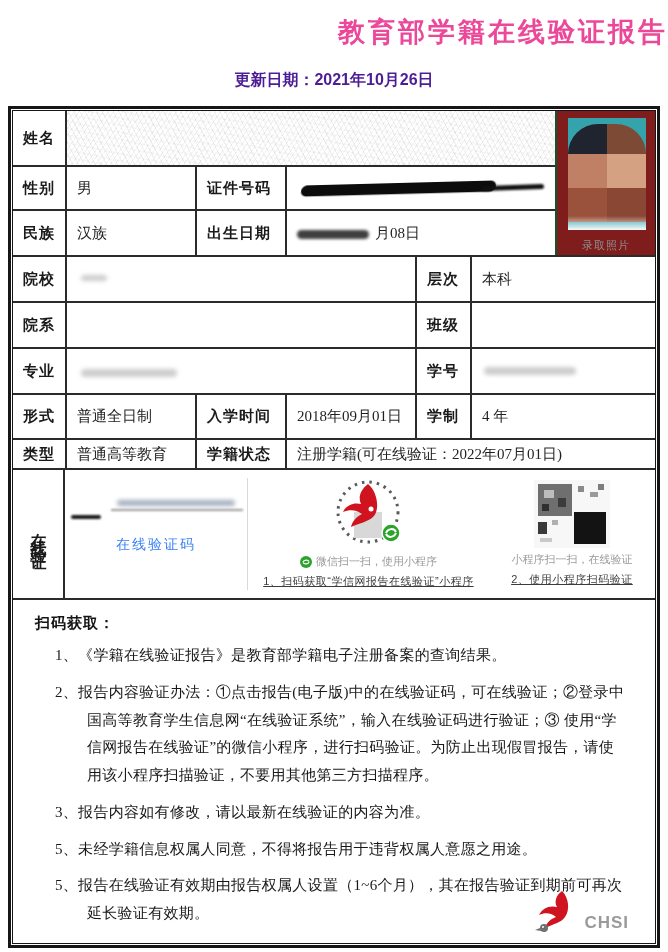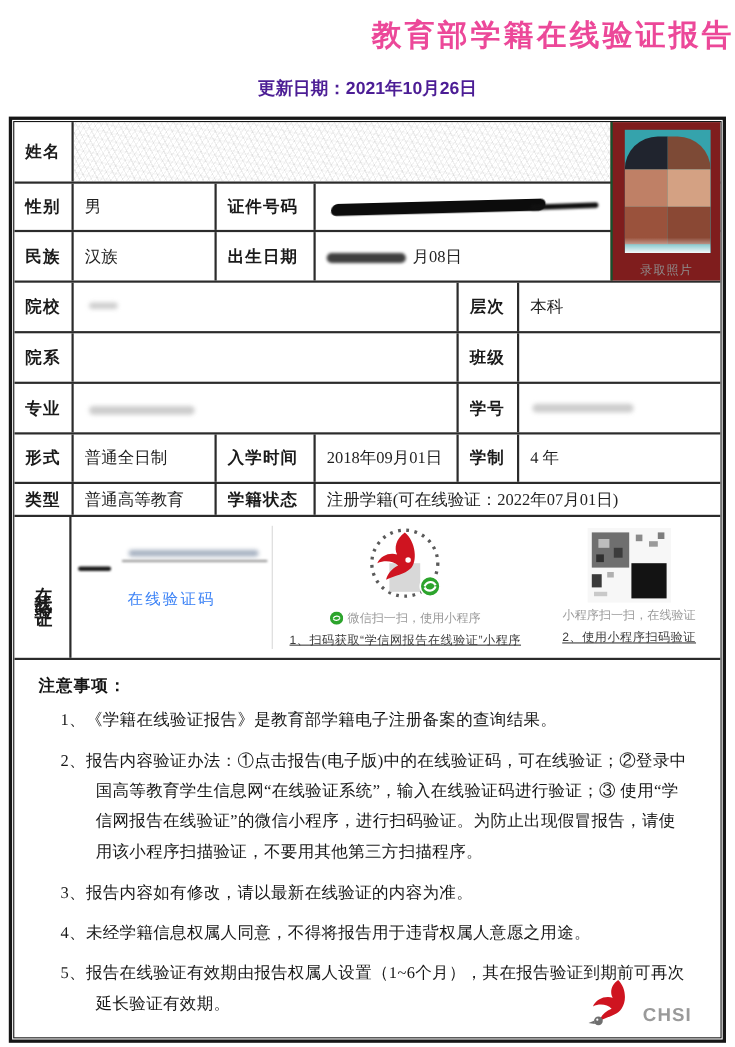--- a/index.html
+++ b/index.html
@@ -224,25 +224,25 @@
           <div class="cap-sm">
             <span>小程序扫一扫，在线验证</span>
           </div>
           <div class="cap-main">2、使用小程序扫码验证</div>
         </div>
       </div>
     </div>
   </div>
 
   <div class="notes">
-    <div class="notes-heading">注意事项：</div>
+    <div class="notes-heading">扫码获取：</div>
     <div class="note">1、《学籍在线验证报告》是教育部学籍电子注册备案的查询结果。</div>
     <div class="note">2、报告内容验证办法：①点击报告(电子版)中的在线验证码，可在线验证；②登录中国高等教育学生信息网“在线验证系统”，输入在线验证码进行验证；③ 使用“学信网报告在线验证”的微信小程序，进行扫码验证。为防止出现假冒报告，请使用该小程序扫描验证，不要用其他第三方扫描程序。</div>
     <div class="note">3、报告内容如有修改，请以最新在线验证的内容为准。</div>
-    <div class="note">4、未经学籍信息权属人同意，不得将报告用于违背权属人意愿之用途。</div>
+    <div class="note">5、未经学籍信息权属人同意，不得将报告用于违背权属人意愿之用途。</div>
     <div class="note">5、报告在线验证有效期由报告权属人设置（1~6个月），其在报告验证到期前可再次延长验证有效期。</div>
   </div>
 
   <div class="chsi-logo">
     <svg width="38" height="44" viewBox="0 0 38 44">
       <path d="M30,2 C24,6 22,13 25,18 C18,16 10,19 7,26 C13,23 20,24 24,28 C18,30 14,35 13,39 C21,35 29,34 33,28 C38,21 37,9 30,2 Z" fill="#cf1420"></path>
       <circle cx="12" cy="39" r="4" fill="#6f6f6f"></circle>
       <path d="M8,39 L3,41 L9,42 Z" fill="#6f6f6f"></path>
       <circle cx="11" cy="38" r="1" fill="#ffffff"></circle>
     </svg>

